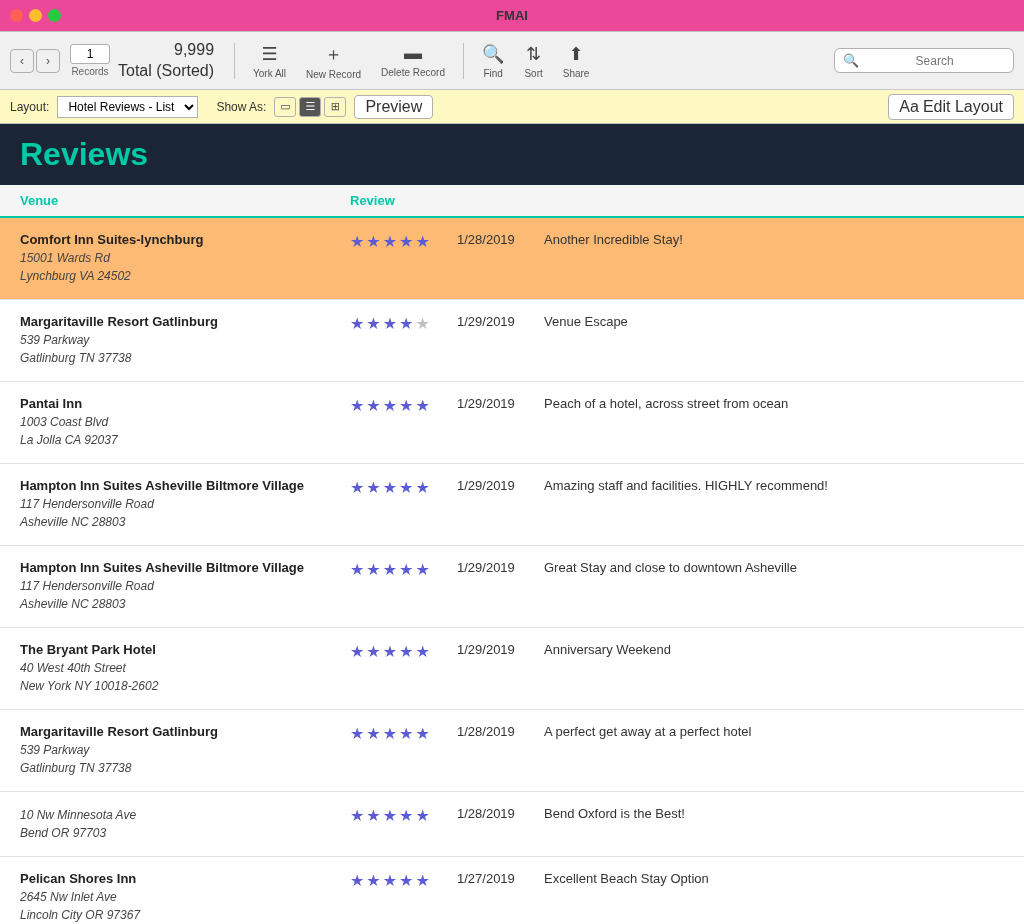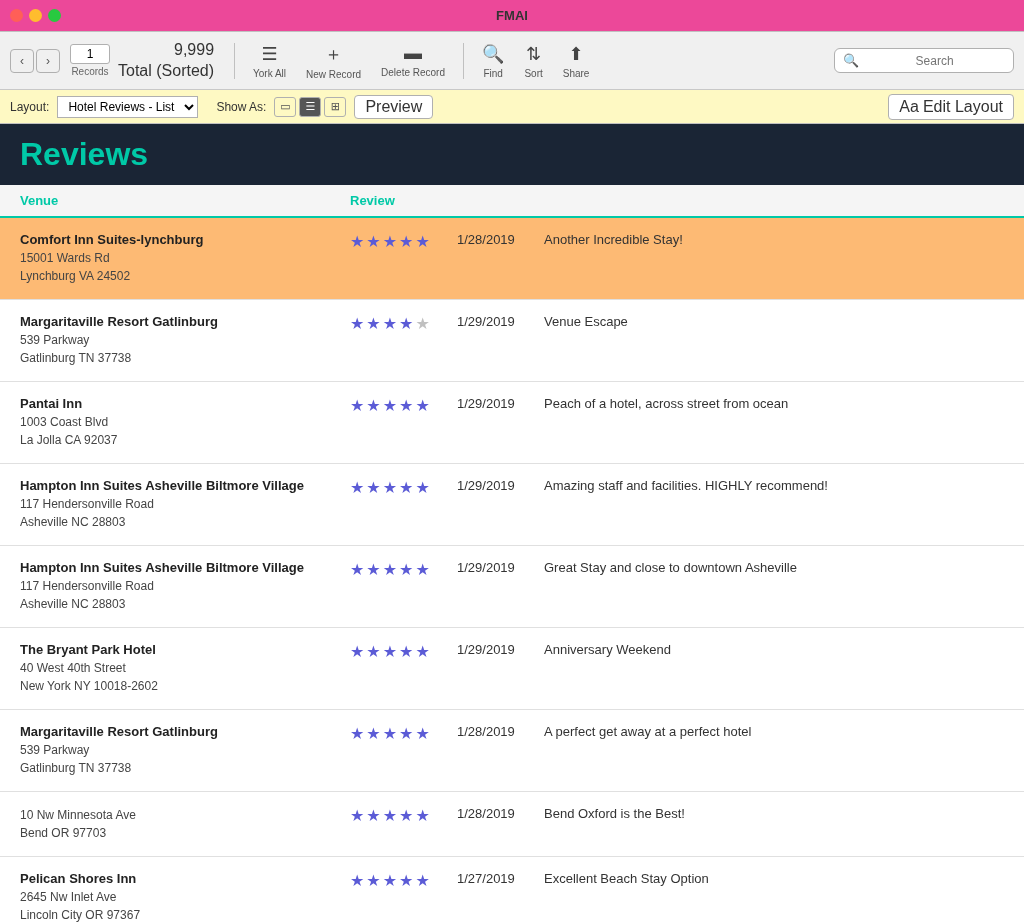--- a/index.html
+++ b/index.html
@@ -209,20 +209,21 @@
     .venue-name {
       font-size: 13px;
       font-weight: 700;
       color: #222;
       margin-bottom: 2px;
     }
     .venue-addr {
       font-size: 12px;
       color: #444;
       line-height: 1.5;
+      font-style: italic;
     }
 
     .review-cell {
       flex: 1;
       display: flex;
       align-items: flex-start;
       gap: 12px;
     }
     .stars {
       display: flex;

